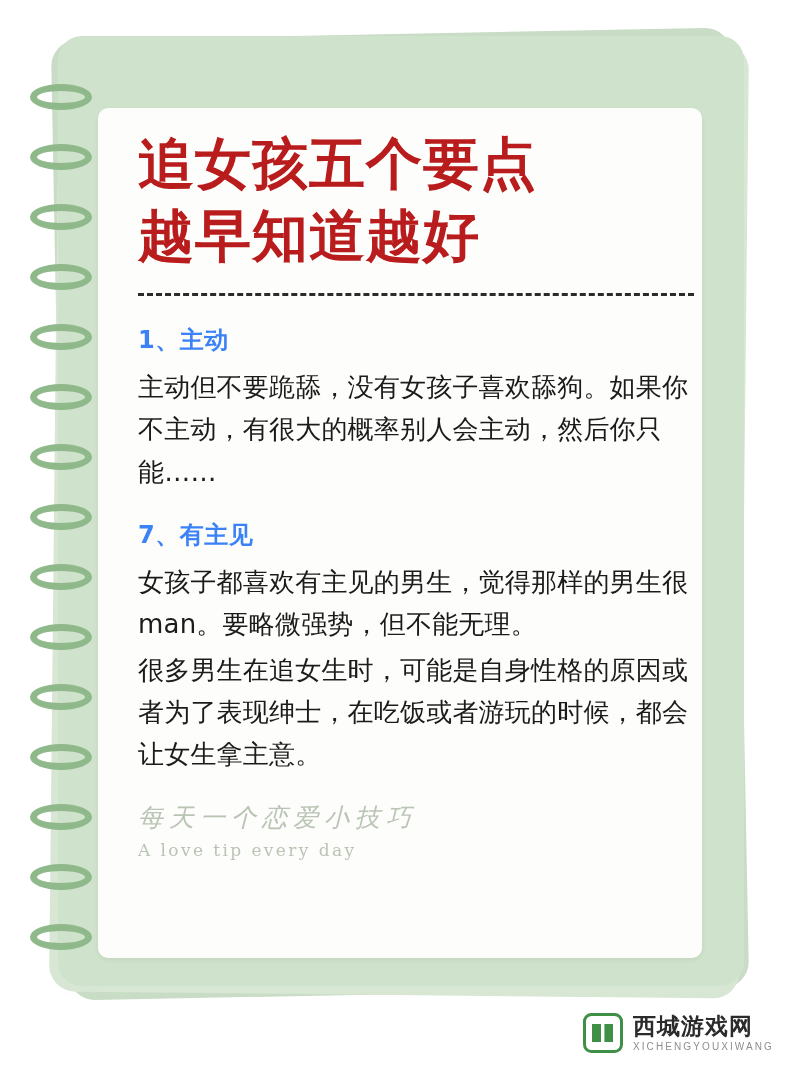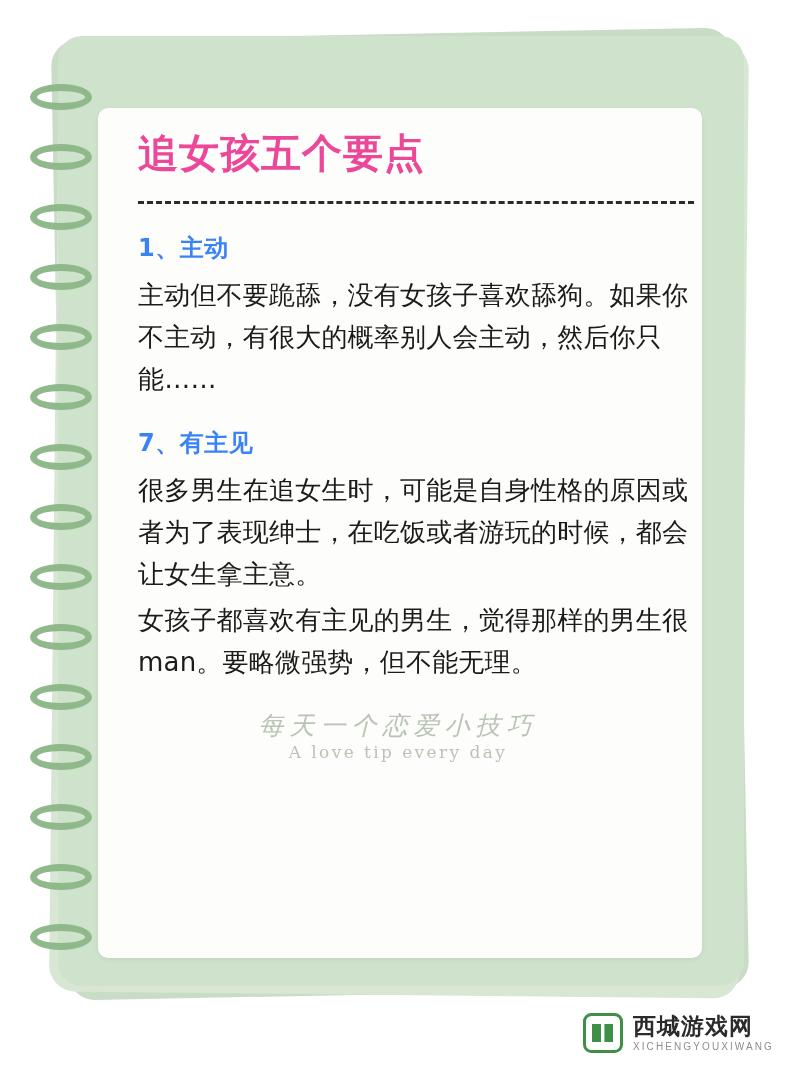--- a/index.html
+++ b/index.html
@@ -108,24 +108,24 @@
     left: 138px;
     top: 128px;
     width: 566px;
   }
 
   .title-block {
     margin: 0 0 14px 0;
   }
   .title-line {
     font-family: "DejaVu Sans", "Liberation Sans", sans-serif;
-    font-size: 40px;
+    font-size: 56px;
     line-height: 1.28;
     font-weight: 700;
-    color: #ec4899;
+    color: #b91c1c;
     letter-spacing: 1px;
     white-space: nowrap;
   }
 
   .divider {
     margin: 22px 0 28px 0;
     width: 556px;
     height: 0;
     border-top: 3px dashed #2b2b2b;
   }
@@ -146,31 +146,32 @@
     font-size: 26px;
     line-height: 1.62;
     color: #1b1b1b;
     letter-spacing: 0.2px;
     margin: 0 0 4px 0;
     max-width: 556px;
   }
 
   .footer-sign {
     margin-top: 24px;
-    text-align: center;
+    text-align: left;
     width: 520px;
   }
   .sign-cn {
     font-family: "DejaVu Serif", "Liberation Serif", serif;
     font-size: 25px;
     color: #b9c4b4;
     letter-spacing: 6px;
     font-style: italic;
   }
   .sign-en {
+    margin-top: 6px;
     font-family: "DejaVu Serif", "Liberation Serif", serif;
     font-size: 17px;
     color: #b9c4b4;
     letter-spacing: 2.4px;
   }
 
   
   .watermark {
     position: absolute;
     right: 26px;
@@ -232,33 +233,34 @@
       <div class="ring" style="top:720px;"></div>
       <div class="ring" style="top:780px;"></div>
       <div class="ring" style="top:840px;"></div>
     </div>
   </div>
 
   <div class="content">
 
     <div class="title-block">
       <div class="title-line">追女孩五个要点</div>
+      <div class="title-line">越早知道越好</div>
     </div>
 
     <div class="divider"></div>
 
     <div class="section">
       <div class="section-heading">1、主动</div>
       <p class="section-para">主动但不要跪舔，没有女孩子喜欢舔狗。如果你不主动，有很大的概率别人会主动，然后你只能……</p>
     </div>
 
     <div class="section">
       <div class="section-heading">7、有主见</div>
+      <p class="section-para">女孩子都喜欢有主见的男生，觉得那样的男生很man。要略微强势，但不能无理。</p>
       <p class="section-para">很多男生在追女生时，可能是自身性格的原因或者为了表现绅士，在吃饭或者游玩的时候，都会让女生拿主意。</p>
-      <p class="section-para">女孩子都喜欢有主见的男生，觉得那样的男生很man。要略微强势，但不能无理。</p>
     </div>
 
     <div class="footer-sign">
       <div class="sign-cn">每天一个恋爱小技巧</div>
       <div class="sign-en">A love tip every day</div>
     </div>
 
   </div>
 
   <div class="watermark">

